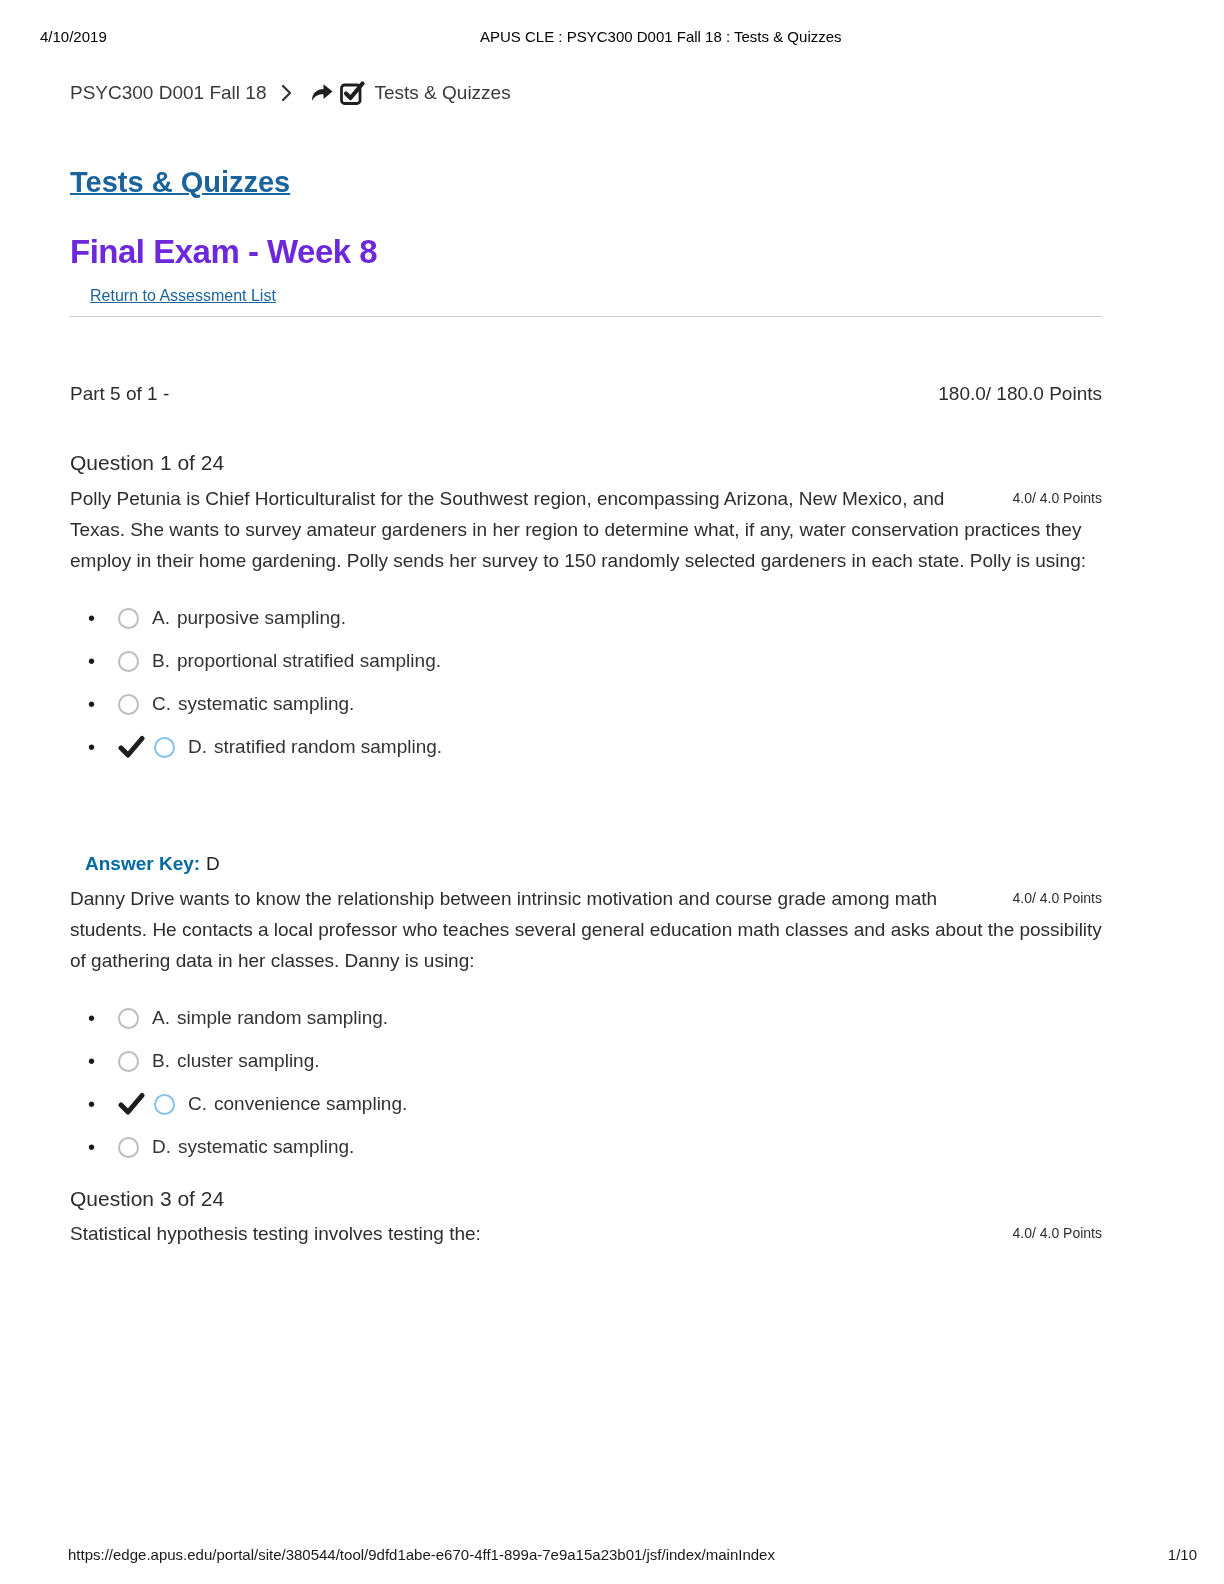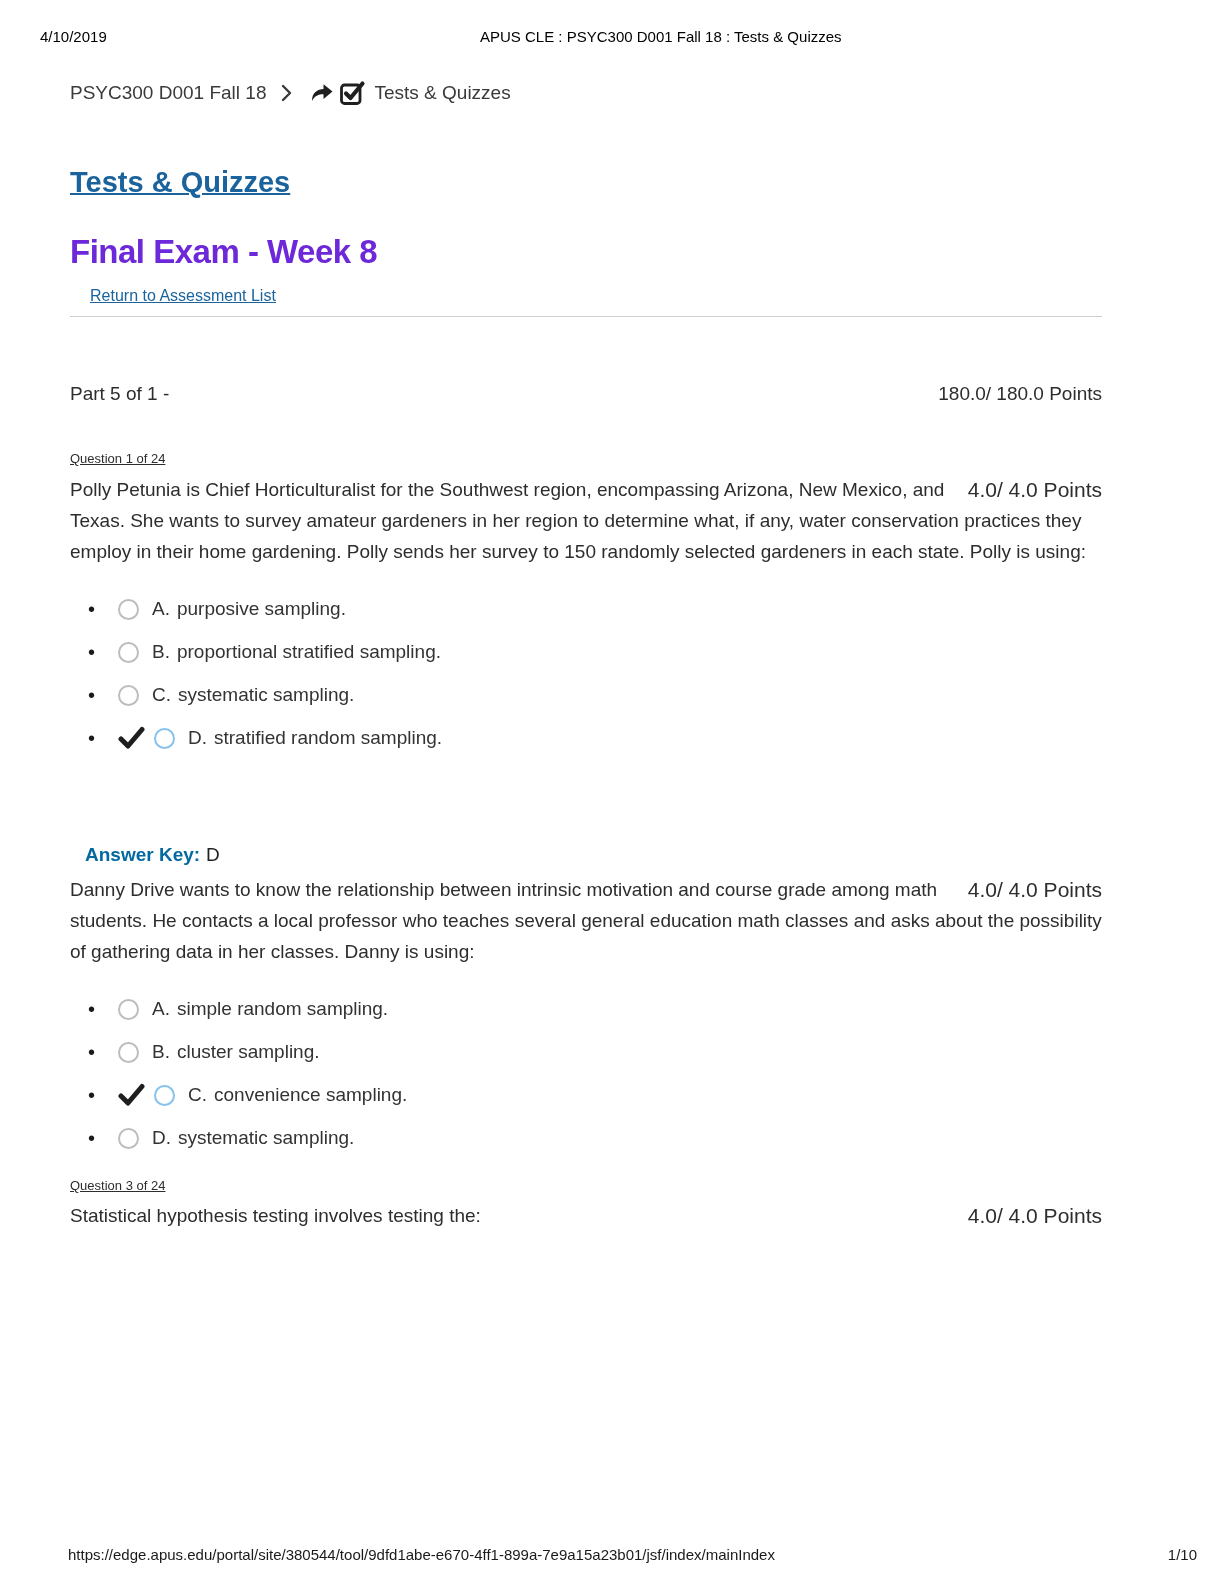--- a/index.html
+++ b/index.html
@@ -28,24 +28,24 @@
 
   .assessment-title { margin-top:34px; font-size:33px; font-weight:bold; color:#6d28d9; letter-spacing:-0.5px; }
 
   .return-link { margin-top:16px; margin-left:20px; font-size:16px;text-decoration:underline; }
   .return-link a { color:#1a639c; text-decoration:underline; cursor:pointer; }
 
   hr.rule { border:none; border-top:1px solid #cfcfcf; margin-top:11px; width:1032px; }
 
   .part-row { margin-top:66px; display:flex; justify-content:space-between; font-size:19px; }
 
-  .q-header { font-size:13px;text-decoration:underline; }
+  .q-header { font-size:21px; }
   .q1-header { margin-top:46px; }
   .q-text { margin-top:8px; font-size:19px; line-height:31px; }
-  .q-points { float:right; margin-left:18px; font-size:21px; color:#2d2d2d; }
+  .q-points { float:right; margin-left:18px; font-size:14px; color:#2d2d2d; }
 
   ul.options { margin-top:30px; list-style:none; padding-left:18px; }
   ul.options li { display:flex; align-items:center; height:24px; margin-bottom:19px; font-size:19px; color:#333; }
   .bullet { width:9px; margin-right:21px; font-size:20px; color:#1a1a1a; line-height:1; }
   .check { display:inline-flex; width:27px; margin-right:9px; }
   .radio { width:21px; height:21px; border:2px solid #bdbdbd; border-radius:50%; display:inline-block; flex:0 0 21px; }
   .radio.selected { border-color:#85c2ec; }
   .opt-letter { margin-left:13px; }
   .opt-text { margin-left:7px; }
 

